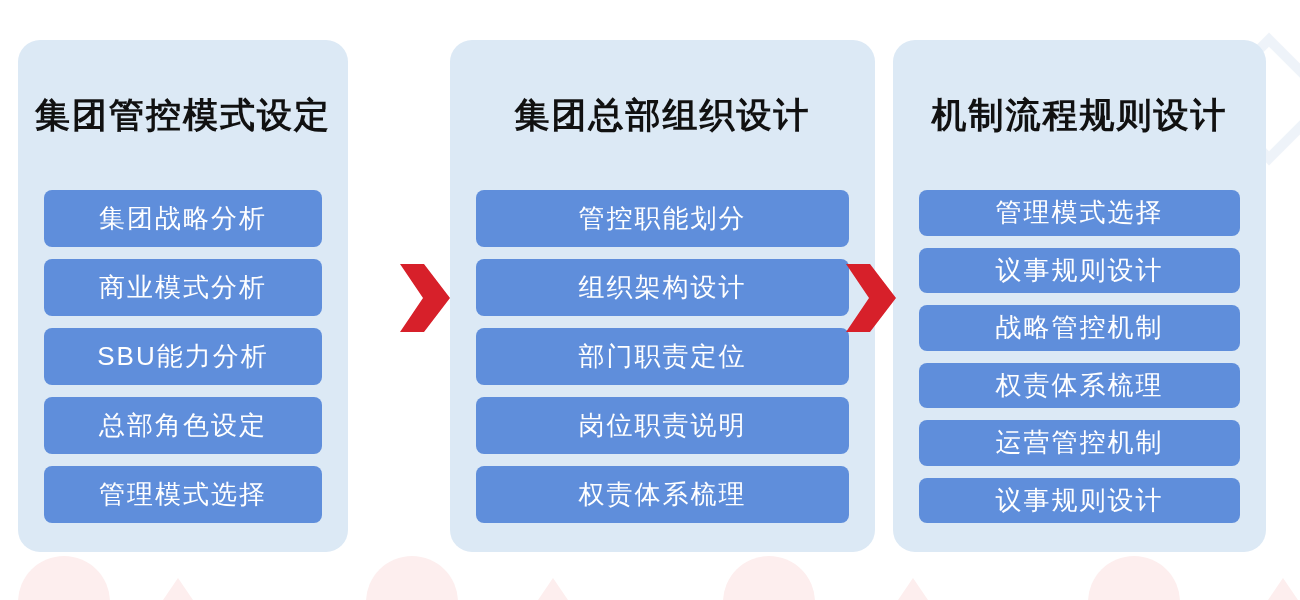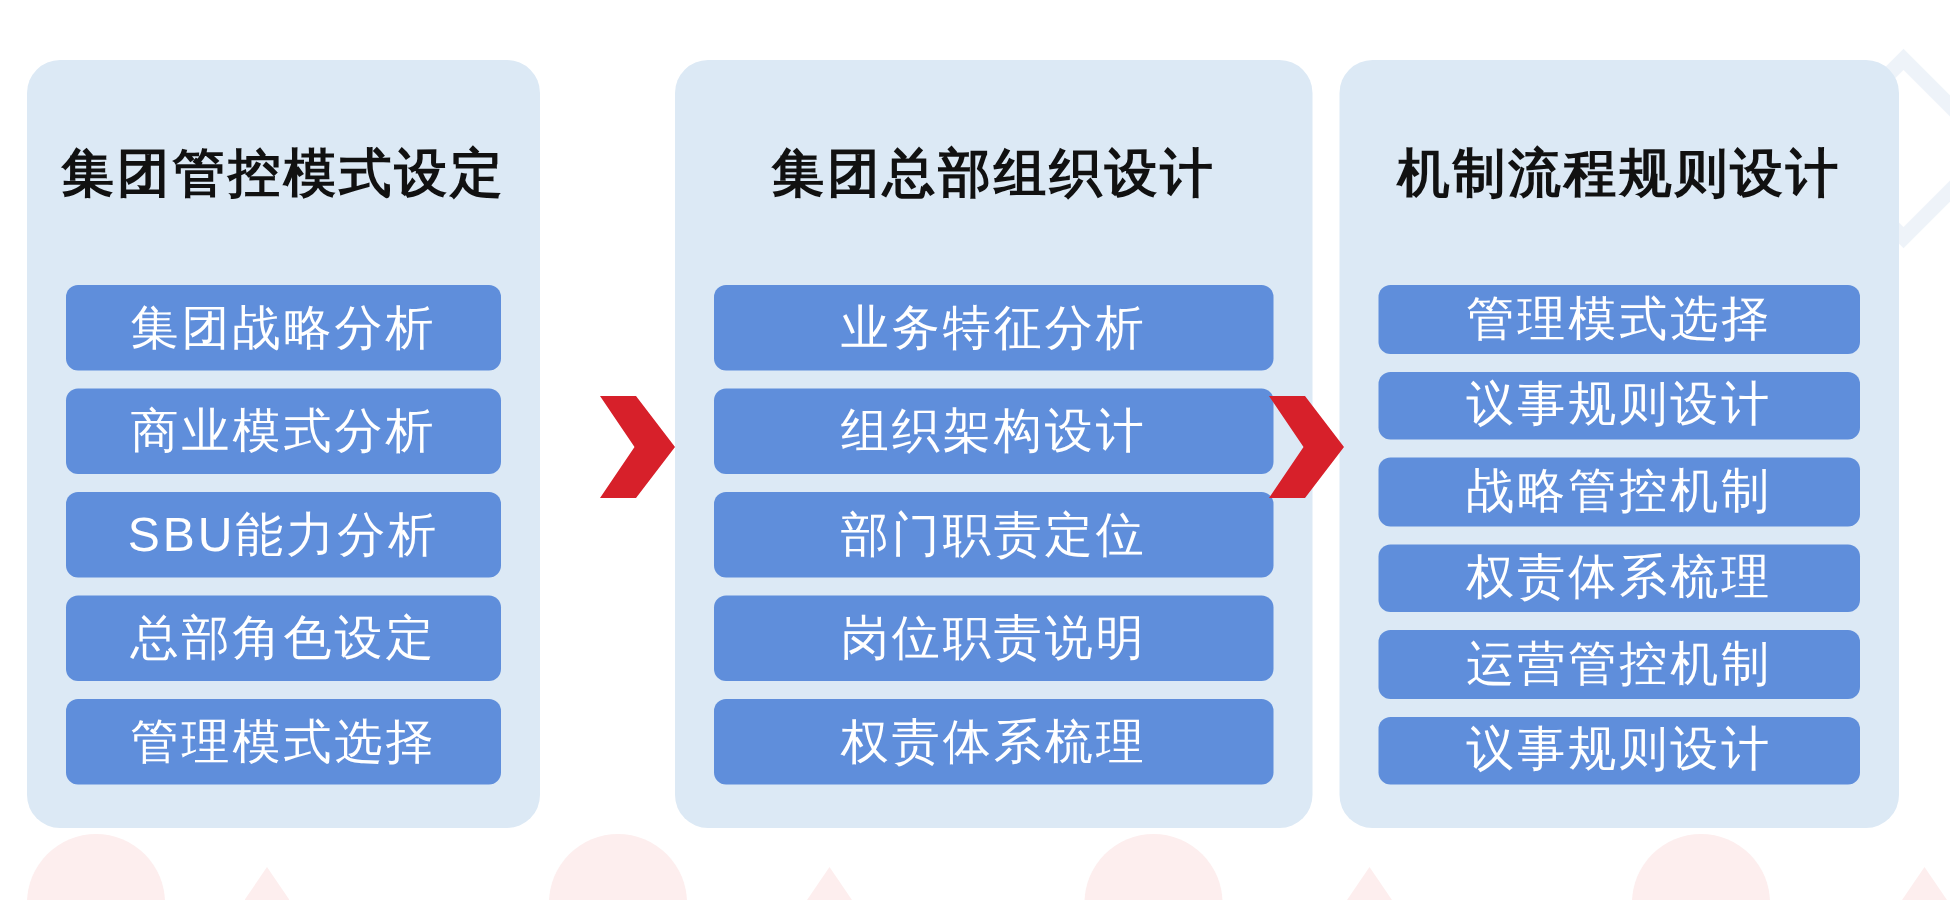--- a/index.html
+++ b/index.html
@@ -24,38 +24,38 @@
   .wm-d1{left:600px;top:330px;width:66px;height:66px;}
   .wm-d2{left:1222px;top:52px;width:74px;height:74px;}
   .wm-d3{left:150px;top:300px;width:58px;height:58px;}
   .wm-d4{left:930px;top:370px;width:64px;height:64px;}
 
   
   .panel{
     position:absolute;top:40px;height:512px;border-radius:22px;
     background:var(--panel-bg,#dce9f5);
   }
-  .panel:nth-of-type(1){left:18px;width:330px;padding-left:12px;}
+  .panel:nth-of-type(1){left:18px;width:330px;}
   .panel:nth-of-type(2){left:450px;width:425px;}
   .panel:nth-of-type(3){left:893px;width:373px;}
 
   .panel-title{
     position:absolute;top:0;left:0;right:0;height:150px;
     display:flex;align-items:center;justify-content:center;
     font-size:35px;font-weight:700;letter-spacing:2px;
     color:var(--title-text,#111);
   }
   .panel-list{
     position:absolute;top:150px;left:26px;right:26px;bottom:29px;
     display:flex;flex-direction:column;gap:12px;
   }
   .pill{
     flex:1;display:flex;align-items:center;justify-content:center;
     background:var(--item-bg,#5f8edb);border-radius:8px;
-    color:var(--item-text,#fff);font-size:32px;letter-spacing:2px;
+    color:var(--item-text,#fff);font-size:26px;letter-spacing:2px;
   }
 
   
   .chevron{
     position:absolute;top:264px;width:50px;height:68px;
     background:var(--arrow,#d7202a);
     clip-path:polygon(0% 0%,48% 0%,100% 50%,48% 100%,0% 100%,46% 50%);
   }
   .chevron.c1{left:400px;}
   .chevron.c2{left:846px;}
@@ -91,21 +91,21 @@
           <div class="pill">商业模式分析</div>
           <div class="pill">SBU能力分析</div>
           <div class="pill">总部角色设定</div>
           <div class="pill">管理模式选择</div>
         </div>
   </div>
 
   <div class="panel">
     <div class="panel-title">集团总部组织设计</div>
     <div class="panel-list">
-          <div class="pill">业务特征分析</div>
+          <div class="pill">管控职能划分</div>
           <div class="pill">组织架构设计</div>
           <div class="pill">部门职责定位</div>
           <div class="pill">岗位职责说明</div>
           <div class="pill">权责体系梳理</div>
         </div>
   </div>
 
   <div class="panel">
     <div class="panel-title">机制流程规则设计</div>
     <div class="panel-list">

